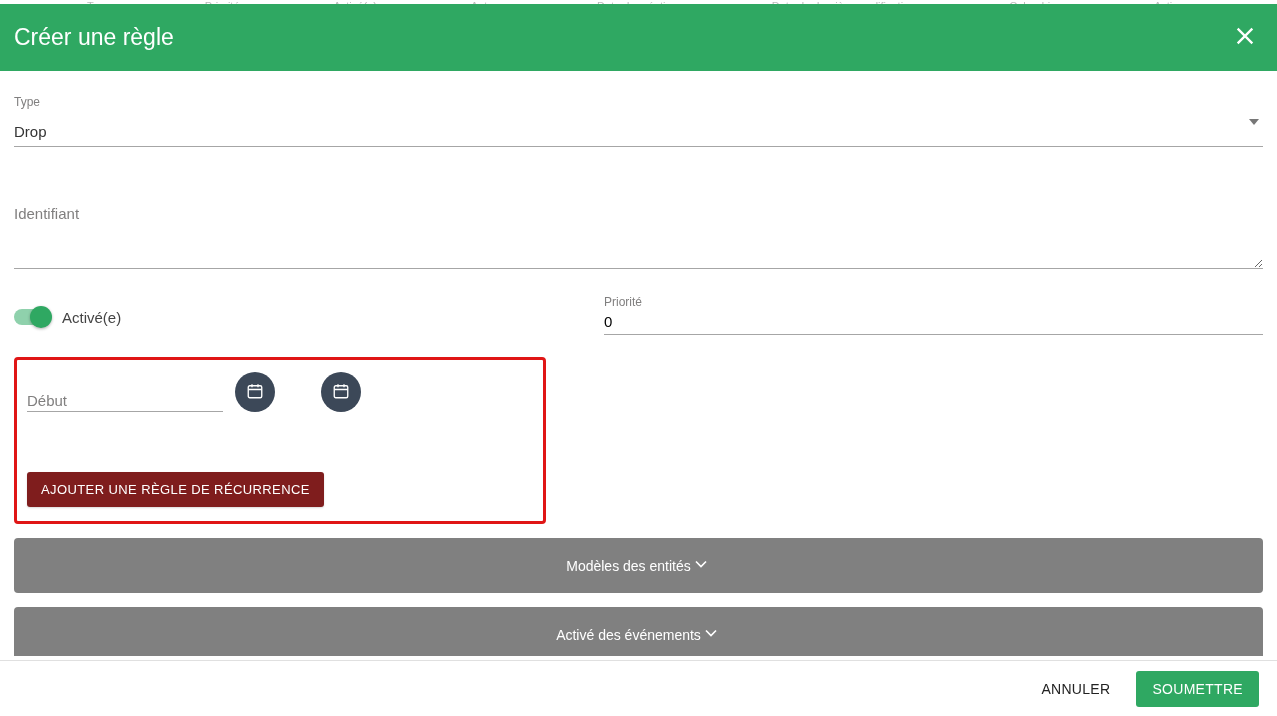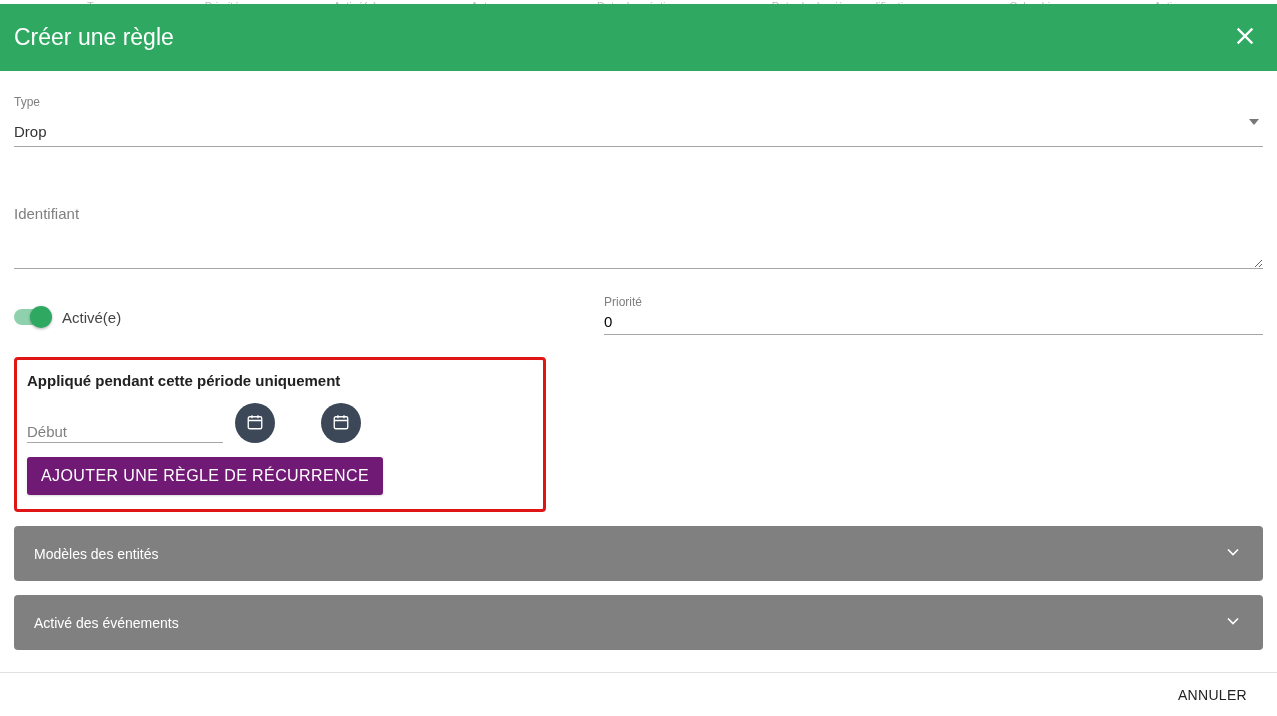--- a/index.html
+++ b/index.html
@@ -34,24 +34,24 @@
   .priority-field .input-underlined { font-size: 15px; }
   .highlight-box { border: 3px solid #e01616; border-radius: 4px; padding: 12px 10px 14px 10px; margin-top: 22px; width: 532px; }
   .highlight-title { font-size: 15px; font-weight: 700; color: #222; margin-bottom: 14px; }
   .date-row { display: flex; gap: 46px; align-items: flex-end; margin-bottom: 14px; }
   .date-field { position: relative; display: flex; align-items: center; gap: 12px; }
   .date-input-wrap { position: relative; width: 196px; }
   .date-input-wrap .input-underlined { padding-top: 18px; }
   .date-label { position: absolute; left: 0; top: 20px; font-size: 15px; color: #807f7f; pointer-events: none; }
   .date-btn { width: 40px; height: 40px; border-radius: 50%; background: #3c4858; display: flex; align-items: center; justify-content: center; cursor: pointer; border: none; flex-shrink: 0; }
   .date-btn svg { width: 18px; height: 18px; fill: none; stroke: #fff; stroke-width: 1.8; }
-  .green-btn { background: #701a75; color: #fff; border: none; padding: 10px 14px; font-size: 16px; font-weight: 500; letter-spacing: 0.4px; border-radius: 3px; cursor: pointer; box-shadow: 0 1px 2px rgba(0,0,0,0.15); }
-  .expander { background: #808080; color: #fff; border-radius: 4px; padding: 16px 20px; font-size: 14px; display: flex; align-items: center; justify-content: space-between; margin-top: 14px; cursor: pointer; }
+  .green-btn { background: #7f1d1d; color: #fff; border: none; padding: 10px 14px; font-size: 13px; font-weight: 500; letter-spacing: 0.4px; border-radius: 3px; cursor: pointer; box-shadow: 0 1px 2px rgba(0,0,0,0.15); margin-top: 46px; }
+  .expander { background: #808080; color: #fff; border-radius: 4px; padding: 16px 20px; font-size: 14px; display: flex; align-items: center; justify-content: center; margin-top: 14px; cursor: pointer; }
   .expander .chevron svg { width: 20px; height: 20px; fill: none; stroke: #fff; stroke-width: 2; }
-  .modal-footer { position: absolute; left: 0; right: 0; bottom: 0; height: 44px; border-top: 1px solid #e0e0e0; display: flex; align-items: center; justify-content: flex-end; gap: 14px; padding: 0 18px; background: #fff; }
+  .modal-footer { position: absolute; left: 0; right: 0; bottom: 0; height: 56px; border-top: 1px solid #e0e0e0; display: flex; align-items: center; justify-content: flex-end; gap: 14px; padding: 0 18px; background: #fff; }
   .btn-text { background: none; border: none; font-size: 14px; font-weight: 500; letter-spacing: 0.3px; color: #222; padding: 10px 12px; cursor: pointer; }
   .btn-submit { background: #2fa862; color: #fff; border: none; font-size: 14px; font-weight: 500; letter-spacing: 0.3px; padding: 10px 16px; border-radius: 3px; cursor: pointer; }
   .select-value { padding-top: 18px; }
 </style>
 </head>
 <body>
 
 <div class="bg-table-headers">
   <span>Type</span>
   <span>Priorité</span>
@@ -98,21 +98,20 @@
         <span class="switch-label">Activé(e)</span>
       </div>
     </div>
     <div class="col-half2 priority-field">
       <span class="input-label-floating">Priorité</span>
       <input class="input-underlined" style="padding-top: 14px;" value="0">
     </div>
   </div>
 
   <div class="highlight-box">
-    <div class="highlight-title">Appliqué pendant cette période uniquement</div>
     <div class="date-row">
       <div class="date-field">
         <div class="date-input-wrap">
           <span class="date-label">Début</span>
           <input class="input-underlined" style="">
         </div>
         <button class="date-btn">
           <span>
             <svg viewBox="0 0 24 24">
                 <rect x="3" y="5" width="18" height="16" rx="2"></rect>
@@ -150,13 +149,14 @@
       <svg viewBox="0 0 24 24">
           <path d="M6 9 L12 15 L18 9"></path>
         </svg>
     </span>
   </div>
 
 </div>
 
 <div class="modal-footer">
   <button class="btn-text">ANNULER</button>
+  <button class="btn-submit">SOUMETTRE</button>
 </div>
 
 </body></html>

